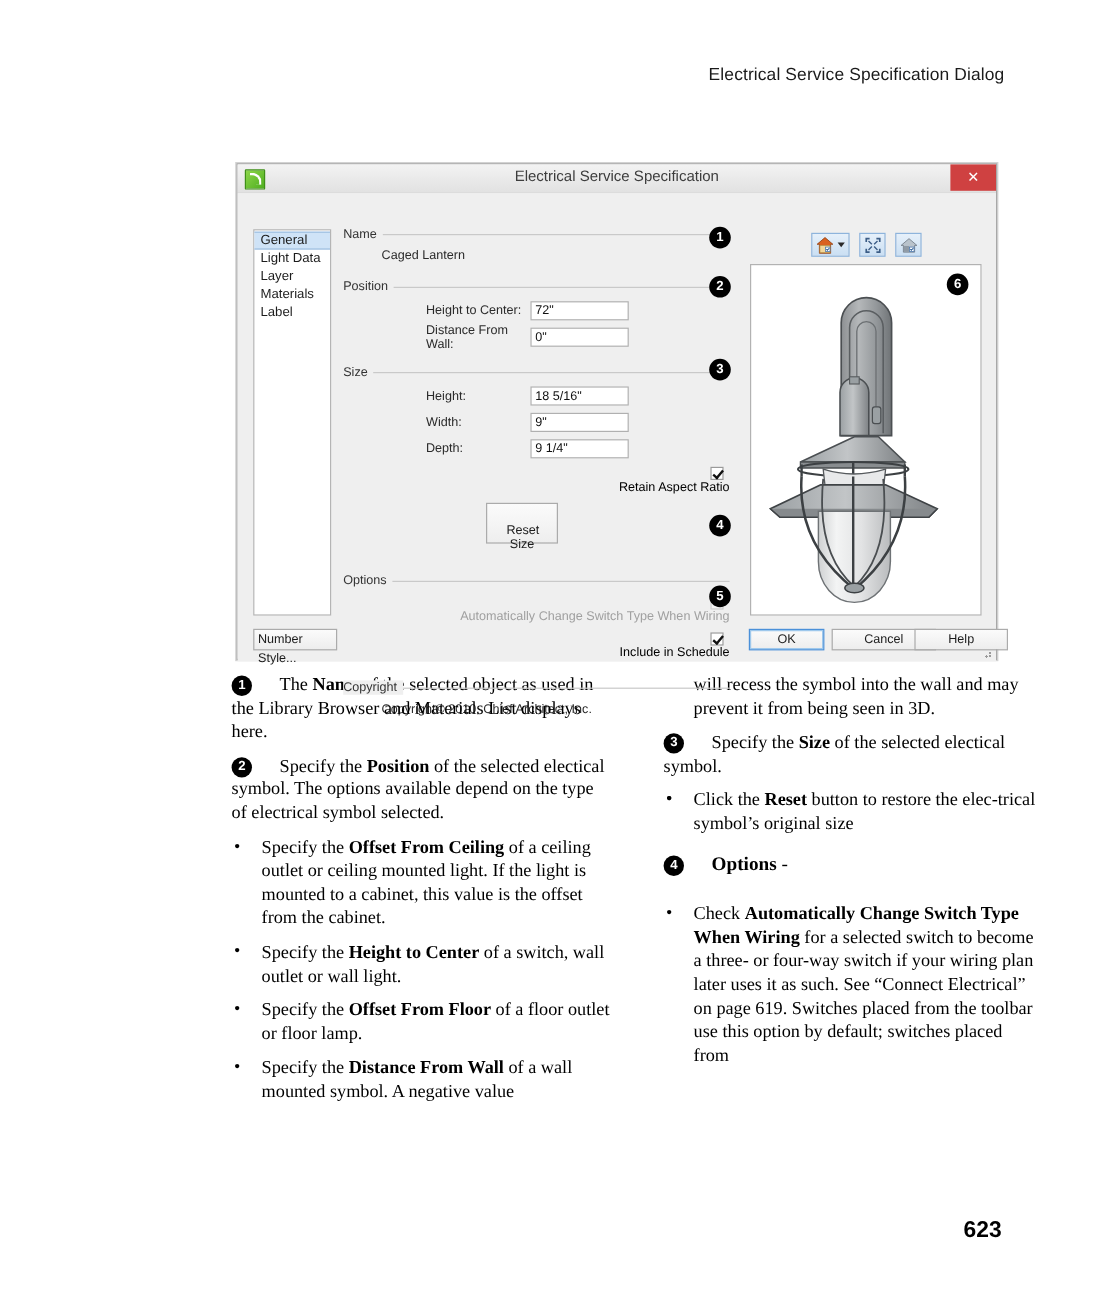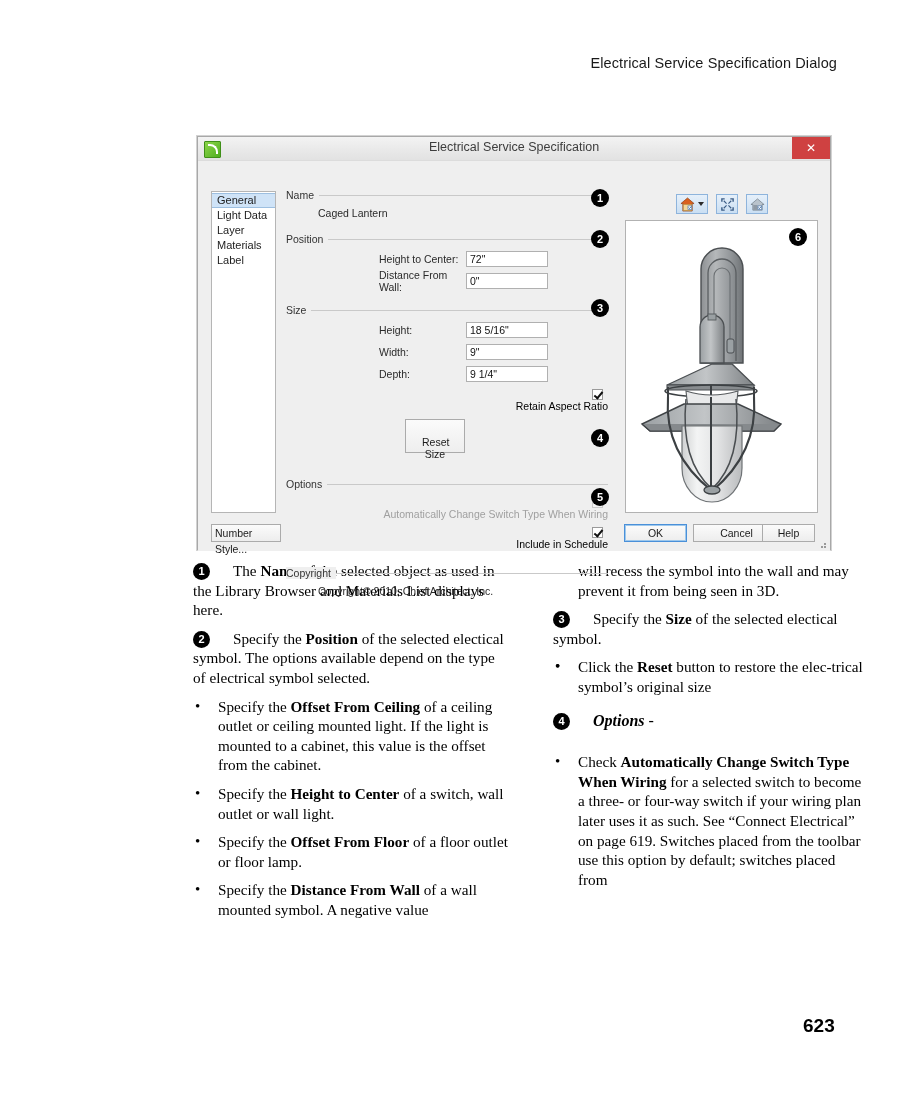--- a/index.html
+++ b/index.html
@@ -151,21 +151,21 @@
     position: absolute;
     left: 0;
     right: 0;
     top: 6px;
     border-top: 1px solid #c9c9c9;
     z-index: 1;
   }
   .field-row {
     display: flex;
     align-items: center;
-    margin-left: 48px;
+    margin-left: 24px;
     margin-top: 5px;
     height: 17px;
     padding-left: 45px;
   }
   .field-row .fl {
     font-size: 10.5px;
     color: #2a2a2a;
     width: 87px;
     flex: 0 0 87px;
   }
@@ -307,21 +307,21 @@
     border: 1px solid #ababab;
     color: #1b1b1b;
     cursor: pointer;
     padding: 0;
     line-height: 16px;
     text-align: center;
   }
   #number-style-btn { left: 13px; top: 363px; width: 70px; text-align: left; padding-left: 3px; }
   #ok-btn { left: 426px; top: 363px; width: 63px; border: 1px solid #4a90d9; box-shadow: 0 0 0 1px #9ec8ec inset; }
   #cancel-btn { left: 495px; top: 363px; width: 87px; }
-  #help-btn { left: 564px; top: 363px; width: 53px; }
+  #help-btn { left: 564px; top: 363px; width: 78px; }
   #resize-grip {
     position: absolute;
     right: 3px;
     bottom: 2px;
     width: 10px;
     height: 10px;
     background:
       radial-gradient(circle 1px at 8px 8px, #9a9a9a 99%, transparent 100%),
       radial-gradient(circle 1px at 5px 8px, #9a9a9a 99%, transparent 100%),
       radial-gradient(circle 1px at 8px 5px, #9a9a9a 99%, transparent 100%);
@@ -622,21 +622,21 @@
     <span class="bdot">•</span>
   </div>
 
   <div class="bullet-para">
     <span class="bdot">•</span>
     <span>Click the <b>Reset</b> button to restore the elec-trical symbol’s original size</span>
   </div>
 
   <div class="num-para" style="margin-top:14px; margin-bottom:22px;">
     <span class="numbadge">4</span>
-    <div class="ntext" style="font-size:16px;font-style:italic;"><b>Options</b> -</div>
+    <div class="ntext" style="font-size:16px;"><b>Options</b> -</div>
   </div>
 
   <div class="bullet-para">
     <span class="bdot">•</span>
     <span>Check <b>Automatically Change Switch Type When Wiring</b> for a selected switch to become a three- or four-way switch if your wiring plan later uses it as such. See “Connect Electrical” on page 619. Switches placed from the toolbar use this option by default; switches placed from</span>
   </div>
 </div>
 
 <div id="page-number">623</div>
 

